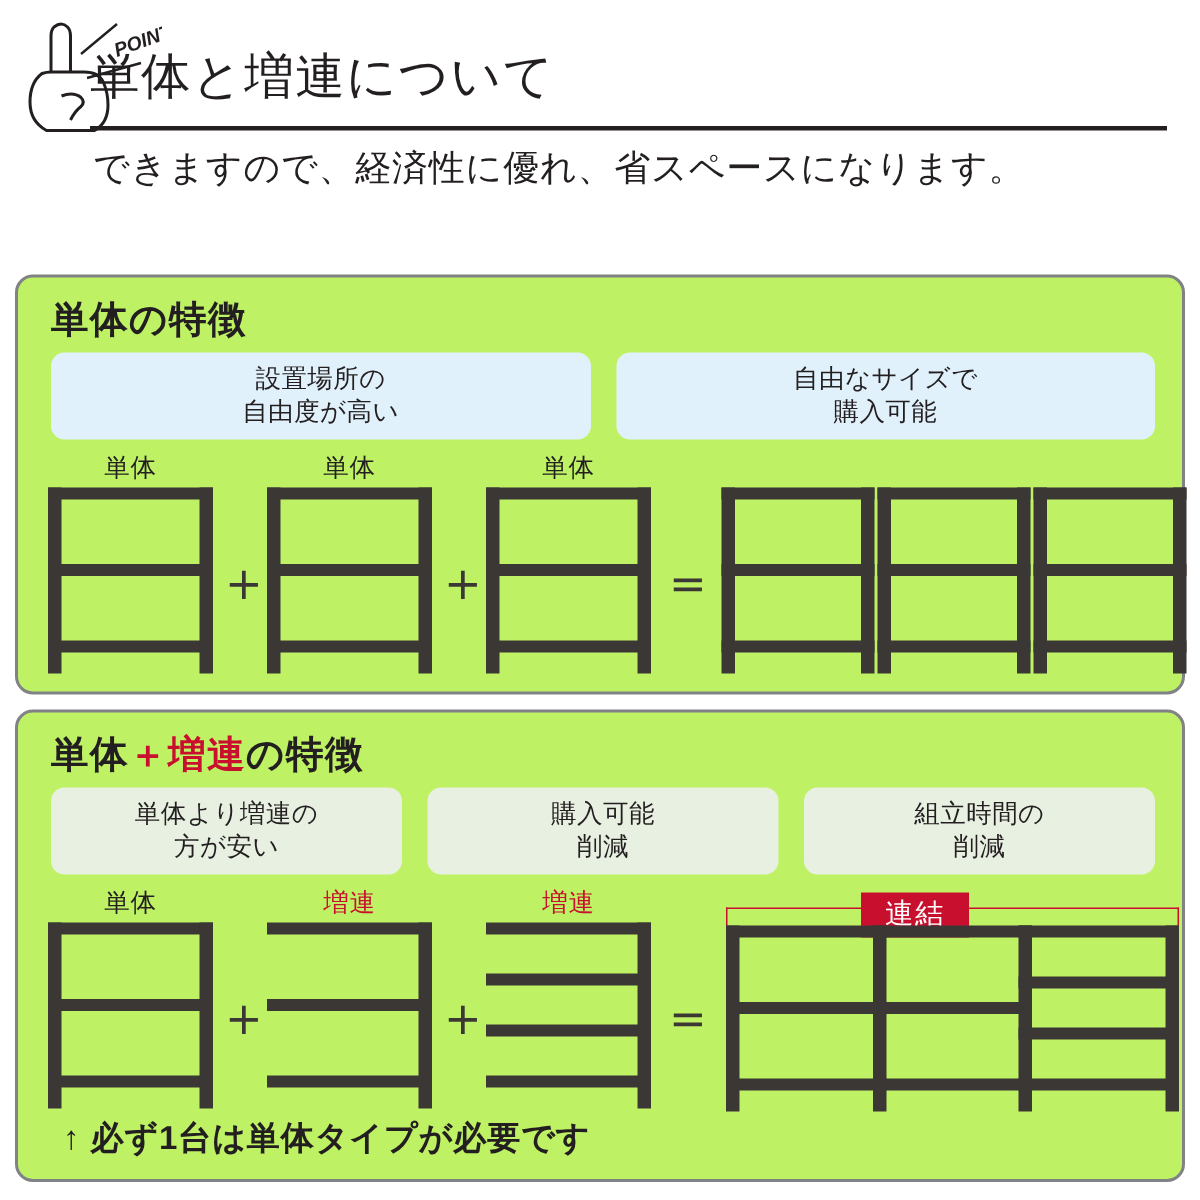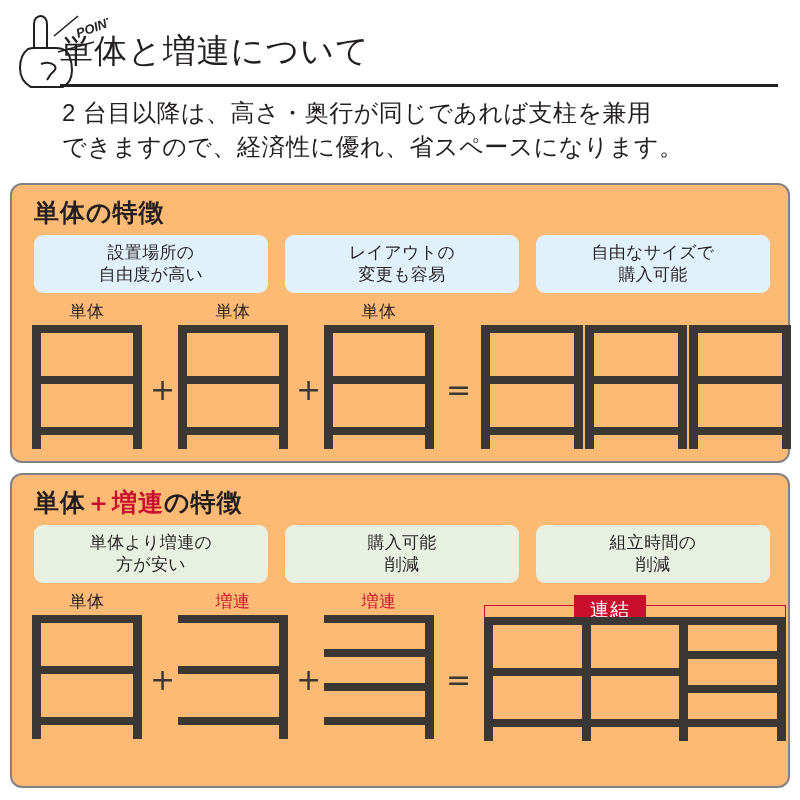--- a/index.html
+++ b/index.html
@@ -25,21 +25,21 @@
     position:absolute;left:60px;top:84px;width:718px;height:3px;background:#231f20;
   }
   .subtitle{
     position:absolute;left:62px;top:96px;width:730px;
     font-size:24px;line-height:1.42;color:#231f20;letter-spacing:0.5px;
   }
 
   
   .panel{
     position:absolute;left:10px;width:780px;
-    border:2px solid #808285;border-radius:12px;background:#fdba74;
+    border:2px solid #808285;border-radius:12px;background:#bef264;
     box-sizing:border-box;
   }
   #panel-single{top:183px;height:280px;}
   #panel-addon{top:473px;height:315px;}
 
   .panel-title{
     position:absolute;left:22px;top:11px;
     font-size:25px;font-weight:bold;letter-spacing:1px;color:#231f20;
     white-space:nowrap;
   }
@@ -114,39 +114,34 @@
         <text x="70" y="30" transform="rotate(-20 70 30)" font-family="Liberation Sans, sans-serif" font-size="13" font-weight="bold" font-style="italic" fill="#231f20">POINT</text>
       </svg>
     </div>
 
     <div class="title-row">
       <div class="title">単体と増連について</div>
     </div>
     <div class="title-rule"></div>
 
     <div class="subtitle">
-      <div>2 台目以降は、高さ・奥行が同じであれば支柱を兼用</div>
       <div>できますので、経済性に優れ、省スペースになります。</div>
     </div>
   </div>
 
   <div class="panel" id="panel-single">
 
     <div class="panel-title">
       <span>単体の特徴</span>
     </div>
 
     <div class="badge-row">
       <div class="badge blue">
         <span>設置場所の</span>
         <span>自由度が高い</span>
-      </div>
-      <div class="badge blue">
-        <span>レイアウトの</span>
-        <span>変更も容易</span>
       </div>
       <div class="badge blue">
         <span>自由なサイズで</span>
         <span>購入可能</span>
       </div>
     </div>
 
     <div class="diagram" id="diagram-single">
       <div class="dg-row">
 
@@ -295,15 +290,16 @@
               <div class="post" style="left: 0px; top: 0px; height: 124px;"></div>
               <div class="post" style="left: 97.6667px; top: 0px; height: 124px;"></div>
               <div class="post" style="left: 195.333px; top: 0px; height: 124px;"></div>
               <div class="post" style="left: 293px; top: 0px; height: 124px;"></div>
             </div>
         </div>
 
       </div>
     </div>
 
+    <div class="footnote">↑ 必ず1台は単体タイプが必要です</div>
   </div>
 
 </div>
 
 </body></html>

